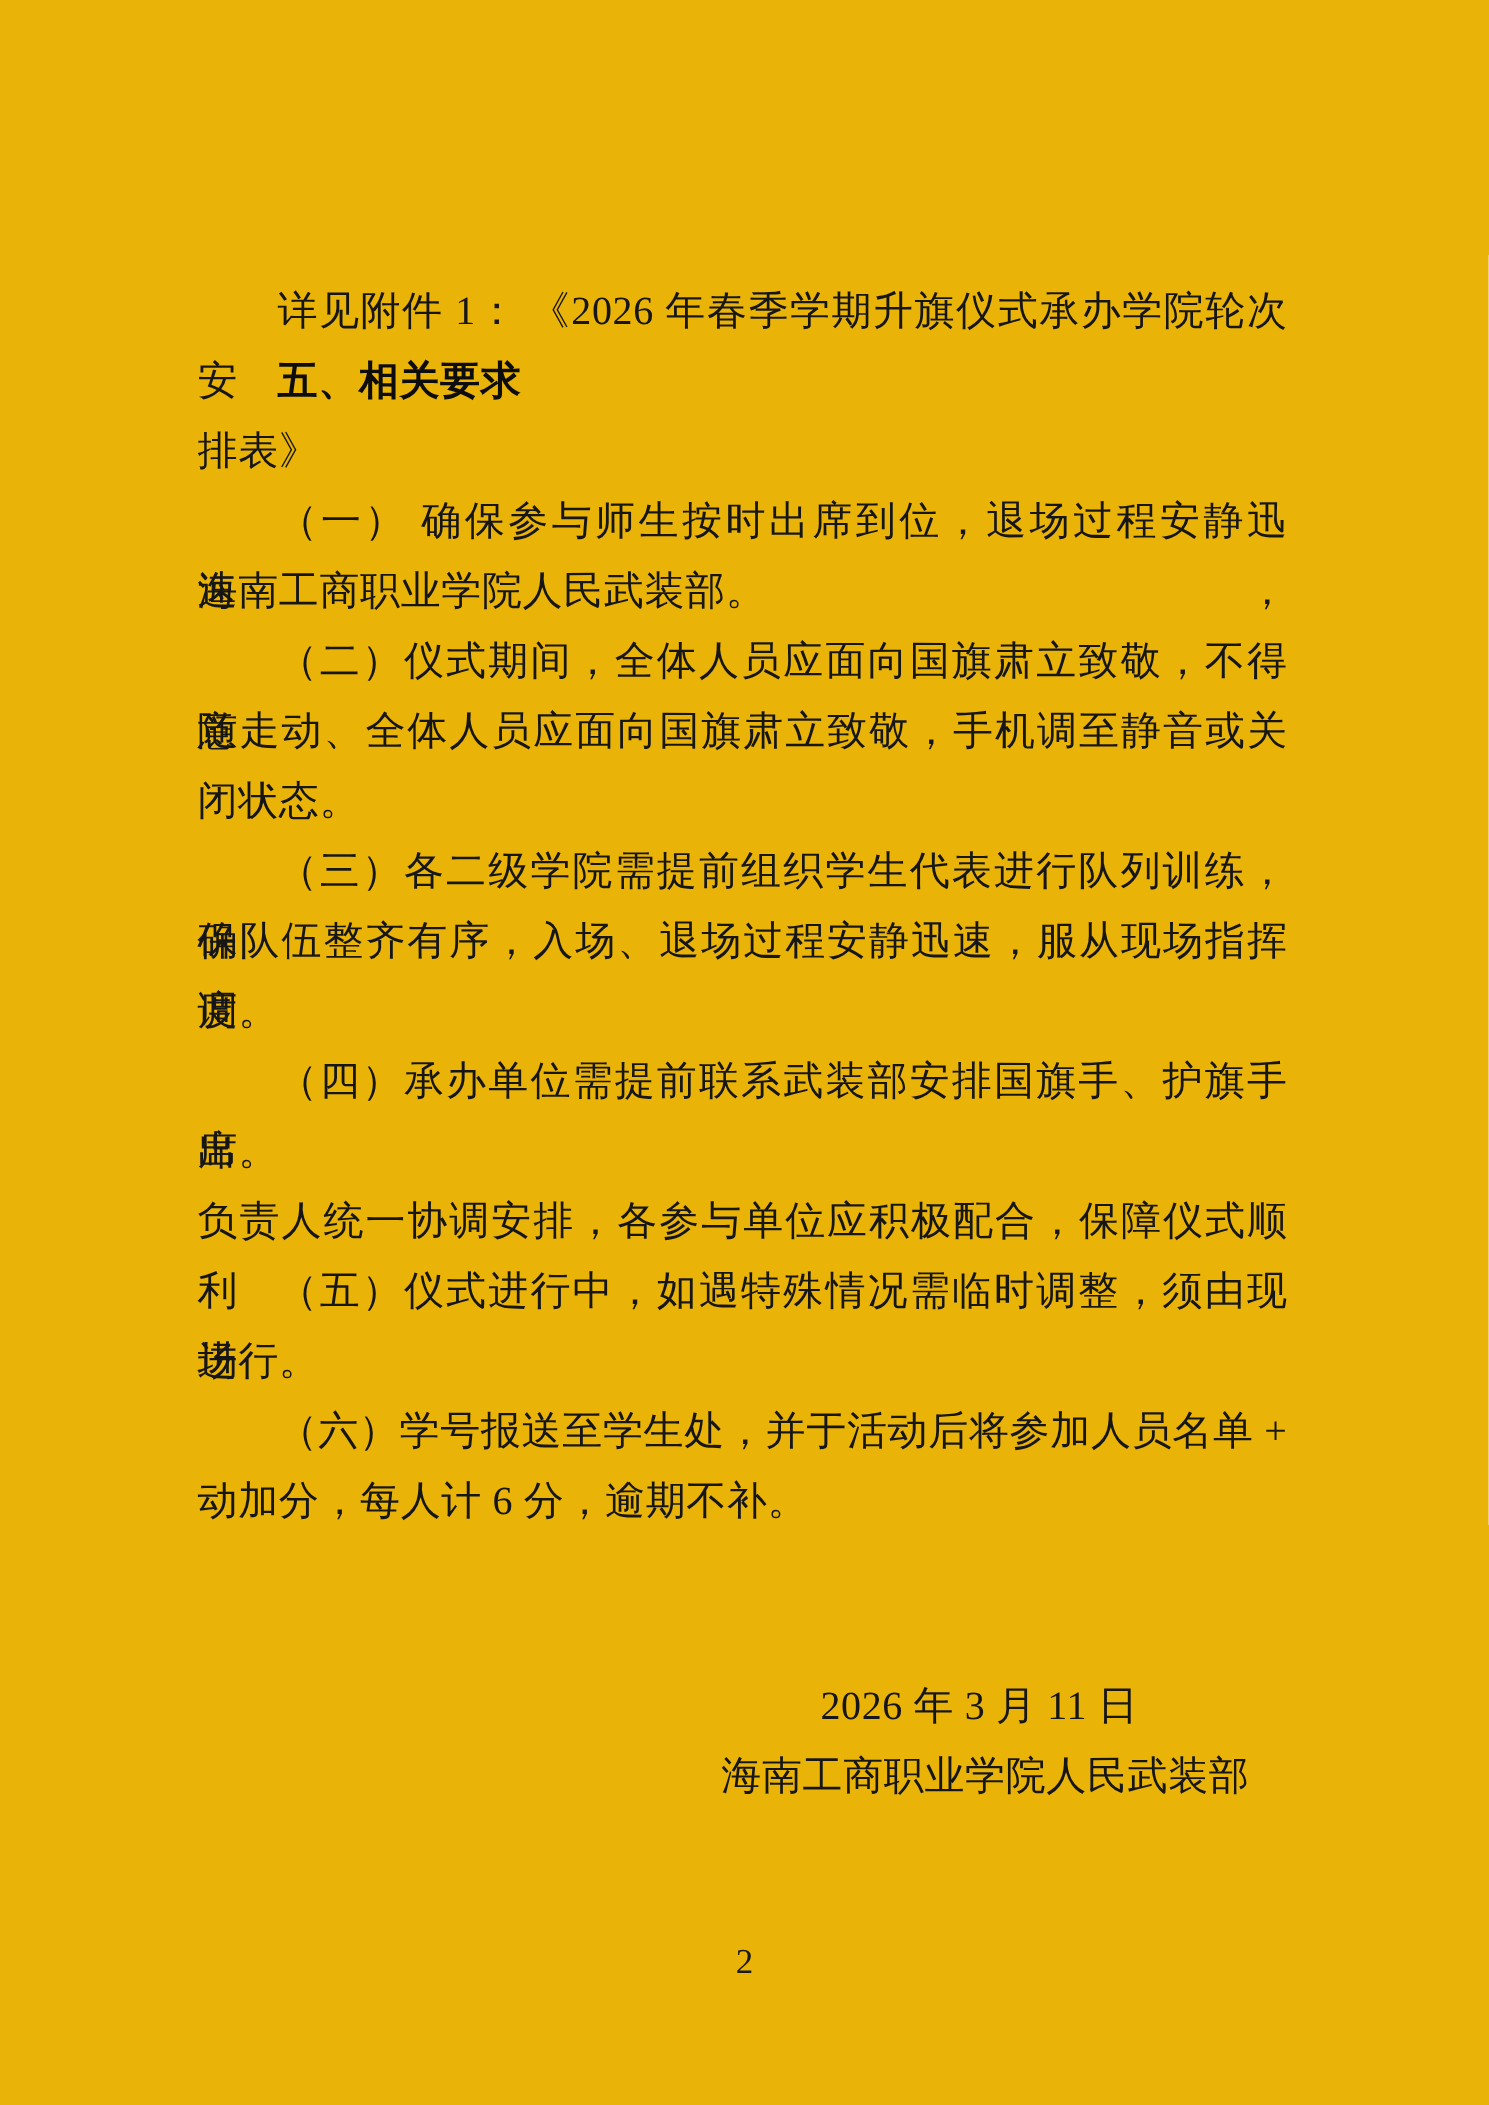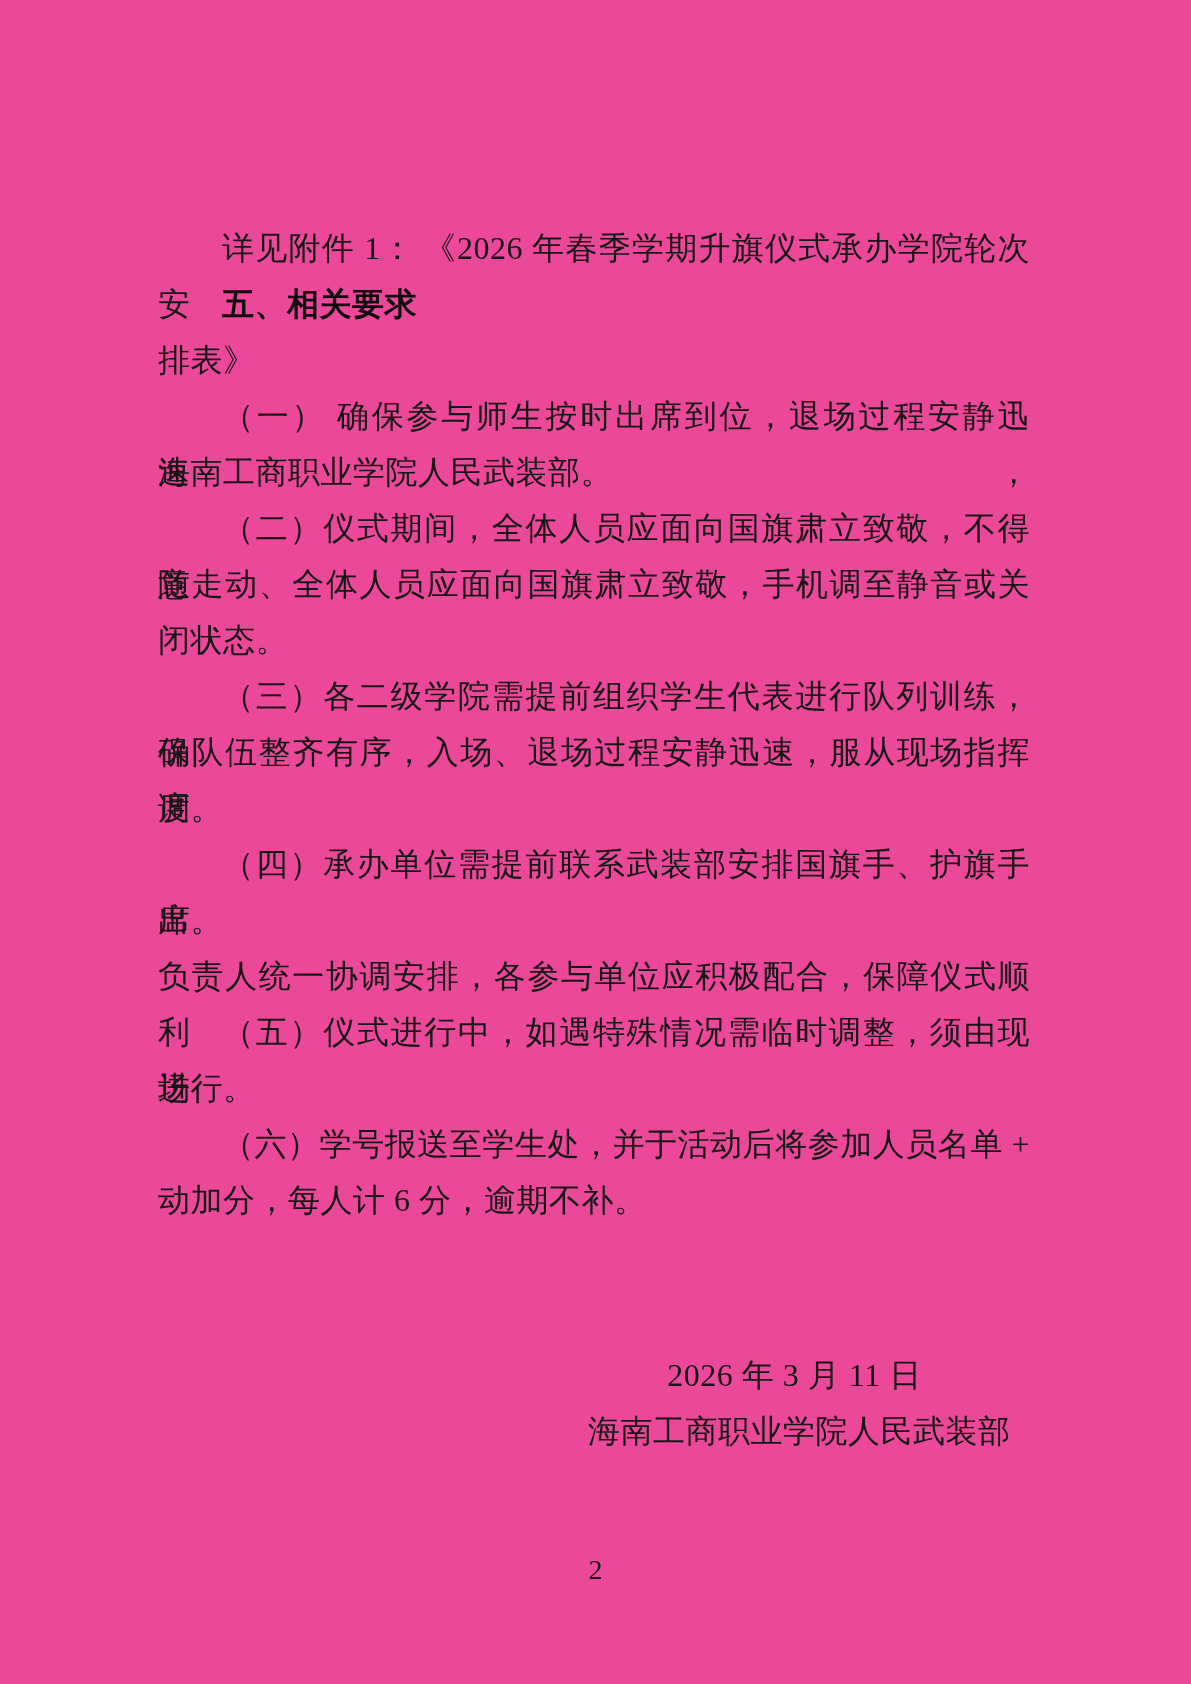--- a/index.html
+++ b/index.html
@@ -4,21 +4,21 @@
 <style>
   html, body {
     margin: 0;
     padding: 0;
     background: #ffffff;
   }
   .page {
     position: relative;
     width: 1191px;
     height: 1684px;
-    background: #ec4899;
+    background: #eab308;
     overflow: hidden;
     font-family: "Liberation Serif", "DejaVu Serif", serif;
     color: #161616;
     text-decoration: underline;
   }
   .doc-body {
     position: absolute;
     left: 158px;
     top: 220px;
     width: 872px;
@@ -85,21 +85,21 @@
       <div class="line">席。</div>
       <div class="line just">负责人统一协调安排，各参与单位应积极配合，保障仪式顺利</div>
       <div class="line indent just">（五）仪式进行中，如遇特殊情况需临时调整，须由现场</div>
       <div class="line">进行。</div>
       <div class="line indent just">（六）学号报送至学生处，并于活动后将参加人员名单 +</div>
       <div class="line">动加分，每人计 6 分，逾期不补。</div>
     </div>
 
   <div class="doc-body" style="position:static;"></div>
 
-  <div class="sign-block" style="position:absolute; left:577px; top:1336px; margin:11px;">
+  <div class="sign-block" style="position:absolute; left:577px; top:1336px; margin:0;">
     <div class="line">2026 年 3 月 11 日</div>
     <div class="line">海南工商职业学院人民武装部</div>
   </div>
 
   <div class="footer">
     <span>2</span>
   </div>
 </div>
 
 </body></html>

